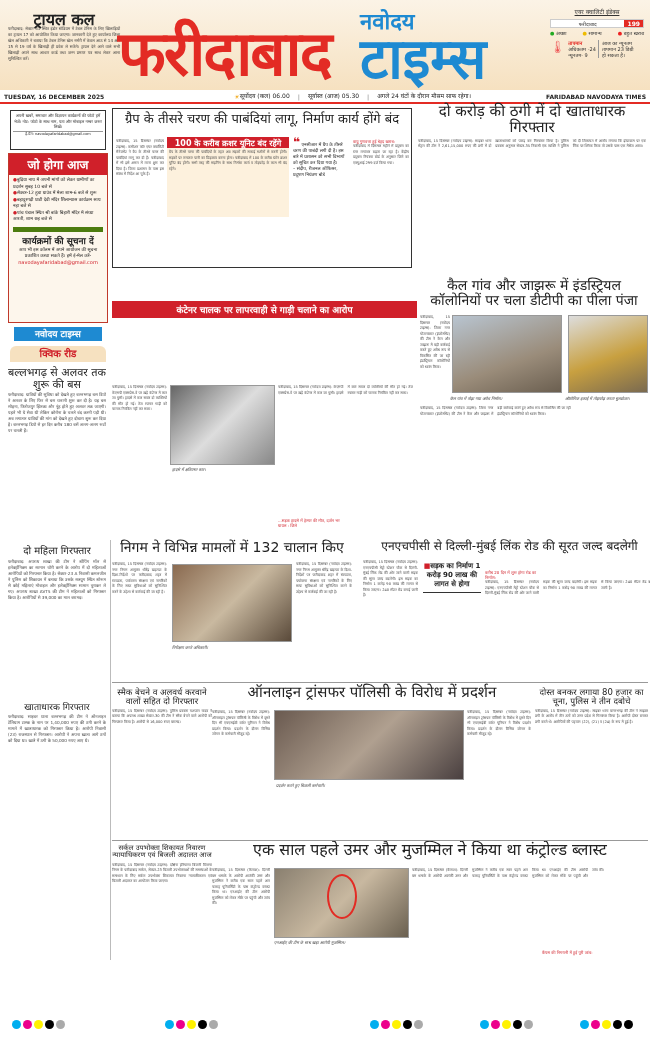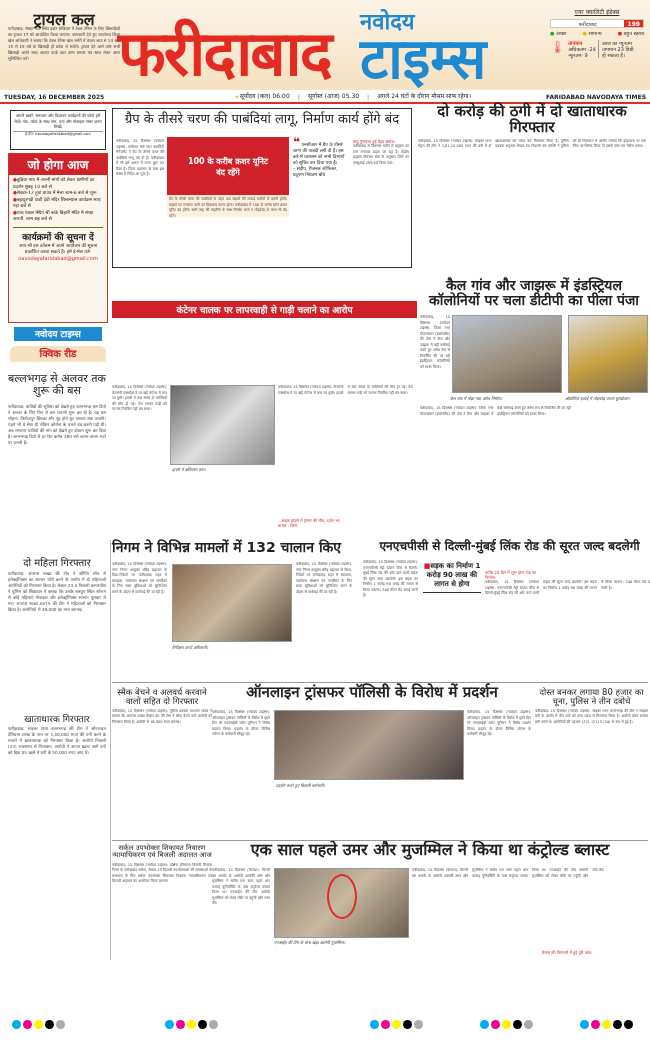--- a/index.html
+++ b/index.html
@@ -17,21 +17,21 @@
 .aqi .row span:first-child{flex:1;text-align:center}
 .aqi .val{background:#e32b24;color:#fff;font-weight:bold;padding:0 3px;font-size:6px}
 .aqi .legend{display:flex;justify-content:space-between;margin-top:2px}
 .aqi .weather{display:flex;gap:3px;margin-top:4px}
 .dateline{left:0;top:90px;width:650px;height:14px;border-bottom:2px solid #e32b24;display:flex;align-items:center;font-size:6px;font-weight:bold;padding:0 4px}
 .dateline .sun{margin-left:130px}
 .dateline .sep{margin:0 8px;color:#999}
 .dateline .right{margin-left:auto}
 .box{border:1px solid #333}
 .col-text{font-size:3.6px;line-height:5.5px;color:#444;text-align:justify;overflow:hidden}
-.hl{font-weight:700;color:#222;line-height:1.05}
+.hl{font-weight:400;color:#222;line-height:1.05}
 .photo{background:linear-gradient(135deg,#888,#cfc6b8 50%,#777);border:1px solid #999}
 .caption{font-size:4px;color:#333;font-style:italic}
 .redbar{background:#d0202a;color:#fff;text-align:center}
 .regmarks{display:flex;gap:2px}
 .regmarks i{display:block;width:9px;height:9px;border-radius:50%}
 </style>
 </head>
 <body>
 
 <div class="abs masthead"></div>
@@ -80,46 +80,46 @@
   <div style="border-top:1px solid #999;margin-top:1px;font-size:3.5px">ई-मेल: navodayafaridabad@gmail.com</div>
 </div>
 <div class="abs" style="left:8px;top:153px;width:100px;height:170px;border:1px solid #c0392b;background:#fdf6ec">
   <div class="redbar" style="font-size:12px;font-weight:bold;padding:2px 0">जो होगा आज</div>
   <div style="padding:2px 4px;font-size:4.5px;line-height:6.5px">
     <div><span style="color:#d0202a">●</span><span>बुढ़िया नाथ में अपनी मांगों को लेकर ग्रामीणों का प्रदर्शन सुबह 10 बजे से</span></div>
     <div><span style="color:#d0202a">●</span><span>सेक्टर-12 हुडा ग्राउंड में मेला शाम-6 बजे से शुरू</span></div>
     <div><span style="color:#d0202a">●</span><span>बहादुरगढ़ी घाटी देवी मंदिर शिलान्यास कार्यक्रम साथ नहा बजे से</span></div>
     <div><span style="color:#d0202a">●</span><span>पांच पंडाल स्थित श्री बांके बिहारी मंदिर में संध्या आरती, शाम छह बजे से</span></div>
   </div>
-  <div style="border-top:1px solid #4d7c0f;margin:2px 4px;padding-top:2px;text-align:center">
+  <div style="border-top:5px solid #4d7c0f;margin:2px 4px;padding-top:2px;text-align:center">
     <div style="font-size:9px;font-weight:bold">कार्यक्रमों की सूचना दें</div>
     <div style="font-size:4.5px;line-height:6px">आप भी इस कॉलम में अपने आयोजन की सूचना प्रकाशित करवा सकते हैं। हमें ई-मेल करें-</div>
     <div style="font-size:5px;color:#d0202a">navodayafaridabad@gmail.com</div>
   </div>
 </div>
 <div class="abs" style="left:14px;top:327px;width:88px;height:14px;background:#1e8ad2;color:#fff;text-align:center;font-size:9px;font-weight:bold;line-height:14px">
   <span>नवोदय टाइम्स</span>
 </div>
 <div class="abs" style="left:10px;top:346px;width:96px;height:16px;background:#f6e1c0;border-radius:6px 6px 0 0;text-align:center;font-size:10px;line-height:16px;color:#d0202a;font-weight:bold">
   <span>क्विक रीड</span>
 </div>
 <div class="abs" style="left:8px;top:365px;width:98px;height:595px;overflow:hidden">
-  <div class="hl" style="font-size:11px;text-align:center;font-weight:normal;margin:8px 0">बल्लभगढ़ से अलवर तक शुरू की बस</div>
+  <div class="hl" style="font-size:11px;text-align:center;font-weight:normal;margin:2px 0">बल्लभगढ़ से अलवर तक शुरू की बस</div>
   <div class="col-text" style="height:150px;font-size:4.2px;line-height:6px">फरीदाबाद: यात्रियों की सुविधा को देखते हुए बल्लभगढ़ बस डिपो ने अलवर के लिए फिर से बस चलानी शुरू कर दी है। यह बस सोहना, फिरोजपुर झिरका और नूंह होते हुए अलवर तक जाएगी। पहले भी ये सेवा थी लेकिन कोरोना के चलते बंद करनी पड़ी थी। अब लगातार यात्रियों की मांग को देखते हुए दोबारा शुरू कर दिया है। बल्लभगढ़ डिपो से हर दिन करीब 180 बसें अलग-अलग रूटों पर चलती हैं।</div>
   <div class="hl" style="font-size:10px;text-align:center;font-weight:normal;margin:4px 0 2px">दो महिला गिरफ्तार</div>
   <div class="col-text" style="height:140px;font-size:4.2px;line-height:6px">फरीदाबाद: अपराध शाखा की टीम ने शॉपिंग मॉल से इलेक्ट्रॉनिक्स का सामान चोरी करने के आरोप में दो महिलाओं आरोपियों को गिरफ्तार किया है। सेक्टर-23 A निवासी कमलजीत ने पुलिस को शिकायत में बताया कि उसके सतयुग स्थित शोरूम से कोई महिलाएं मोबाइल और इलेक्ट्रॉनिक्स सामान चुराकर ले गए। अपराध शाखा AVTS की टीम ने महिलाओं को गिरफ्तार किया है। आरोपियों से 39,000 का माल बरामद।</div>
   <div class="hl" style="font-size:9px;text-align:center;font-weight:normal;margin:4px 0 2px">खाताधारक गिरफ्तार</div>
   <div class="col-text" style="height:100px;font-size:4.2px;line-height:6px">फरीदाबाद: साइबर थाना बल्लभगढ़ की टीम ने ऑनलाइन टेलिग्राम टास्क के नाम पर 1,40,000 रुपए की ठगी करने के मामले में खाताधारक को गिरफ्तार किया है। आरोपी निवासी (23) राजस्थान से गिरफ्तार। आरोपी ने अपना खाता आगे ठगों को दिया था। खाते में ठगी के 50,000 रुपए आए थे।</div>
 </div>
 
 <div class="abs box" style="left:112px;top:108px;width:300px;height:160px;padding:3px">
   <div class="hl" style="font-size:13px;font-weight:normal;text-align:center">ग्रैप के तीसरे चरण की पाबंदियां लागू, निर्माण कार्य होंगे बंद</div>
   <div class="col-text abs" style="left:3px;top:30px;width:48px;height:125px">फरीदाबाद, 15 दिसम्बर (नवोदय टाइम्स): कमीशन फॉर एयर क्वालिटी मैनेजमेंट ने ग्रैप के तीसरे चरण की पाबंदियां लागू कर दी हैं। फरीदाबाद में भी इसे अमल में लाना शुरू कर दिया है। जिला प्रशासन के पास इस संबंध में निर्देश आ चुके हैं।</div>
   <div class="abs" style="left:54px;top:28px;width:122px;height:80px;background:#fdf1dd">
-    <div class="redbar" style="font-size:8px;font-weight:bold;padding:18px">100 के करीब क्रशर यूनिट बंद रहेंगे</div>
+    <div class="redbar" style="font-size:8px;font-weight:bold;padding:0">100 के करीब क्रशर यूनिट बंद रहेंगे</div>
     <div class="col-text" style="padding:2px;height:68px">ग्रैप के तीसरे चरण की पाबंदियों के तहत अब सड़कों की सफाई मशीनों से करनी होगी। सड़कों पर लगातार पानी का छिड़काव करना होगा। फरीदाबाद में 100 के करीब स्टोन क्रशर यूनिट बंद होंगी। सभी तरह की माइनिंग के साथ निर्माण कार्य व तोड़फोड़ के काम भी बंद रहेंगे।</div>
   </div>
   <div class="abs" style="left:180px;top:30px;width:55px;font-size:4.5px;line-height:6px">
     <span style="color:#d0202a;font-size:12px;font-weight:bold">❝</span>
     <span>एनसीआर में ग्रैप के तीसरे चरण की पाबंदी लगी दी है। इस बारे में प्रशासन को सभी विभागों को सूचित कर दिया गया है।</span>
     <div>– संदीप, रीजनल ऑफिसर, प्रदूषण नियंत्रण बोर्ड</div>
   </div>
   <div class="abs" style="left:240px;top:30px;width:56px;height:125px;overflow:hidden">
     <div style="font-size:4px;color:#d0202a">वायु गुणवत्ता हुई बेहद खराब:</div>
     <div class="col-text">फरीदाबाद में दिसम्बर महीने में प्रदूषण का स्तर लगातार बढ़ता जा रहा है। केंद्रीय प्रदूषण नियंत्रण बोर्ड के अनुसार जिले का एक्यूआई 299 दर्ज किया गया।</div>
@@ -144,21 +144,21 @@
   <div class="hl" style="font-size:14px;text-align:center">कैल गांव और जाझरू में इंडस्ट्रियल कॉलोनियों पर चला डीटीपी का पीला पंजा</div>
   <div class="abs col-text" style="left:0;top:37px;width:30px;height:80px">फरीदाबाद, 15 दिसम्बर (नवोदय टाइम्स): जिला नगर योजनाकार (इंफोर्समेंट) की टीम ने कैल और जाझरू में बड़ी कार्रवाई करते हुए अवैध रूप से विकसित की जा रही इंडस्ट्रियल कॉलोनियों को ध्वस्त किया।</div>
   <div class="abs photo" style="left:32px;top:37px;width:110px;height:78px;background:linear-gradient(160deg,#b8c4d0,#9a8c7a 60%,#6b5f50)"></div>
   <div class="abs photo" style="left:148px;top:37px;width:80px;height:78px;background:linear-gradient(160deg,#ddd,#c8a040 55%,#7a6a50)"></div>
   <div class="abs caption" style="left:30px;top:118px">कैल गांव में तोड़ा गया अवैध निर्माण।</div>
   <div class="abs caption" style="left:145px;top:118px">औद्योगिक इकाई में तोड़फोड़ करता बुलडोजर।</div>
   <div class="abs col-text" style="left:0;top:128px;width:228px;height:115px;column-count:3;column-gap:4px">फरीदाबाद, 15 दिसम्बर (नवोदय टाइम्स): जिला नगर योजनाकार (इंफोर्समेंट) की टीम ने कैल और जाझरू में बड़ी कार्रवाई करते हुए अवैध रूप से विकसित की जा रही इंडस्ट्रियल कॉलोनियों को ध्वस्त किया।</div>
 </div>
 
 <div class="abs" style="left:112px;top:540px;width:240px;height:135px">
-  <div class="hl" style="font-size:14px;text-align:left">निगम ने विभिन्न मामलों में 132 चालान किए</div>
+  <div class="hl" style="font-size:14px;text-align:center">निगम ने विभिन्न मामलों में 132 चालान किए</div>
   <div class="abs col-text" style="left:0;top:22px;width:55px;height:110px">फरीदाबाद, 15 दिसम्बर (नवोदय टाइम्स): नगर निगम आयुक्त धीरेंद्र खड़गटा के दिशा-निर्देशों पर फरीदाबाद शहर में स्वच्छता, पर्यावरण संरक्षण एवं नागरिकों के लिए साफ सुविधाओं को सुनिश्चित करने के उद्देश्य से कार्रवाई की जा रही है।</div>
   <div class="abs photo" style="left:60px;top:24px;width:120px;height:78px;background:linear-gradient(135deg,#8a6a50,#c9b9a0 50%,#5a4a3a)"></div>
   <div class="abs caption" style="left:60px;top:105px">निरीक्षण करते अधिकारी।</div>
   <div class="abs col-text" style="left:184px;top:22px;width:56px;height:110px">फरीदाबाद, 15 दिसम्बर (नवोदय टाइम्स): नगर निगम आयुक्त धीरेंद्र खड़गटा के दिशा-निर्देशों पर फरीदाबाद शहर में स्वच्छता, पर्यावरण संरक्षण एवं नागरिकों के लिए साफ सुविधाओं को सुनिश्चित करने के उद्देश्य से कार्रवाई की जा रही है।</div>
 </div>
 
 <div class="abs" style="left:363px;top:540px;width:293px;height:135px">
   <div class="hl" style="font-size:12px;text-align:center">एनएचपीसी से दिल्ली-मुंबई लिंक रोड की सूरत जल्द बदलेगी</div>
   <div class="abs col-text" style="left:0;top:20px;width:55px;height:110px">फरीदाबाद, 15 दिसम्बर (नवोदय टाइम्स): एनएचपीसी मेट्रो स्टेशन चौक से दिल्ली-मुंबई लिंक रोड की ओर जाने वाली सड़क की सूरत जल्द बदलेगी। इस सड़क का निर्माण 1 करोड़ 90 लाख की लागत से किया जाएगा। 240 मीटर रोड बनाई जानी है।</div>
   <div class="abs" style="left:60px;top:22px;width:58px;font-size:7px;font-weight:bold;line-height:9px;text-align:center;border-bottom:1px solid #333;padding-bottom:3px">

